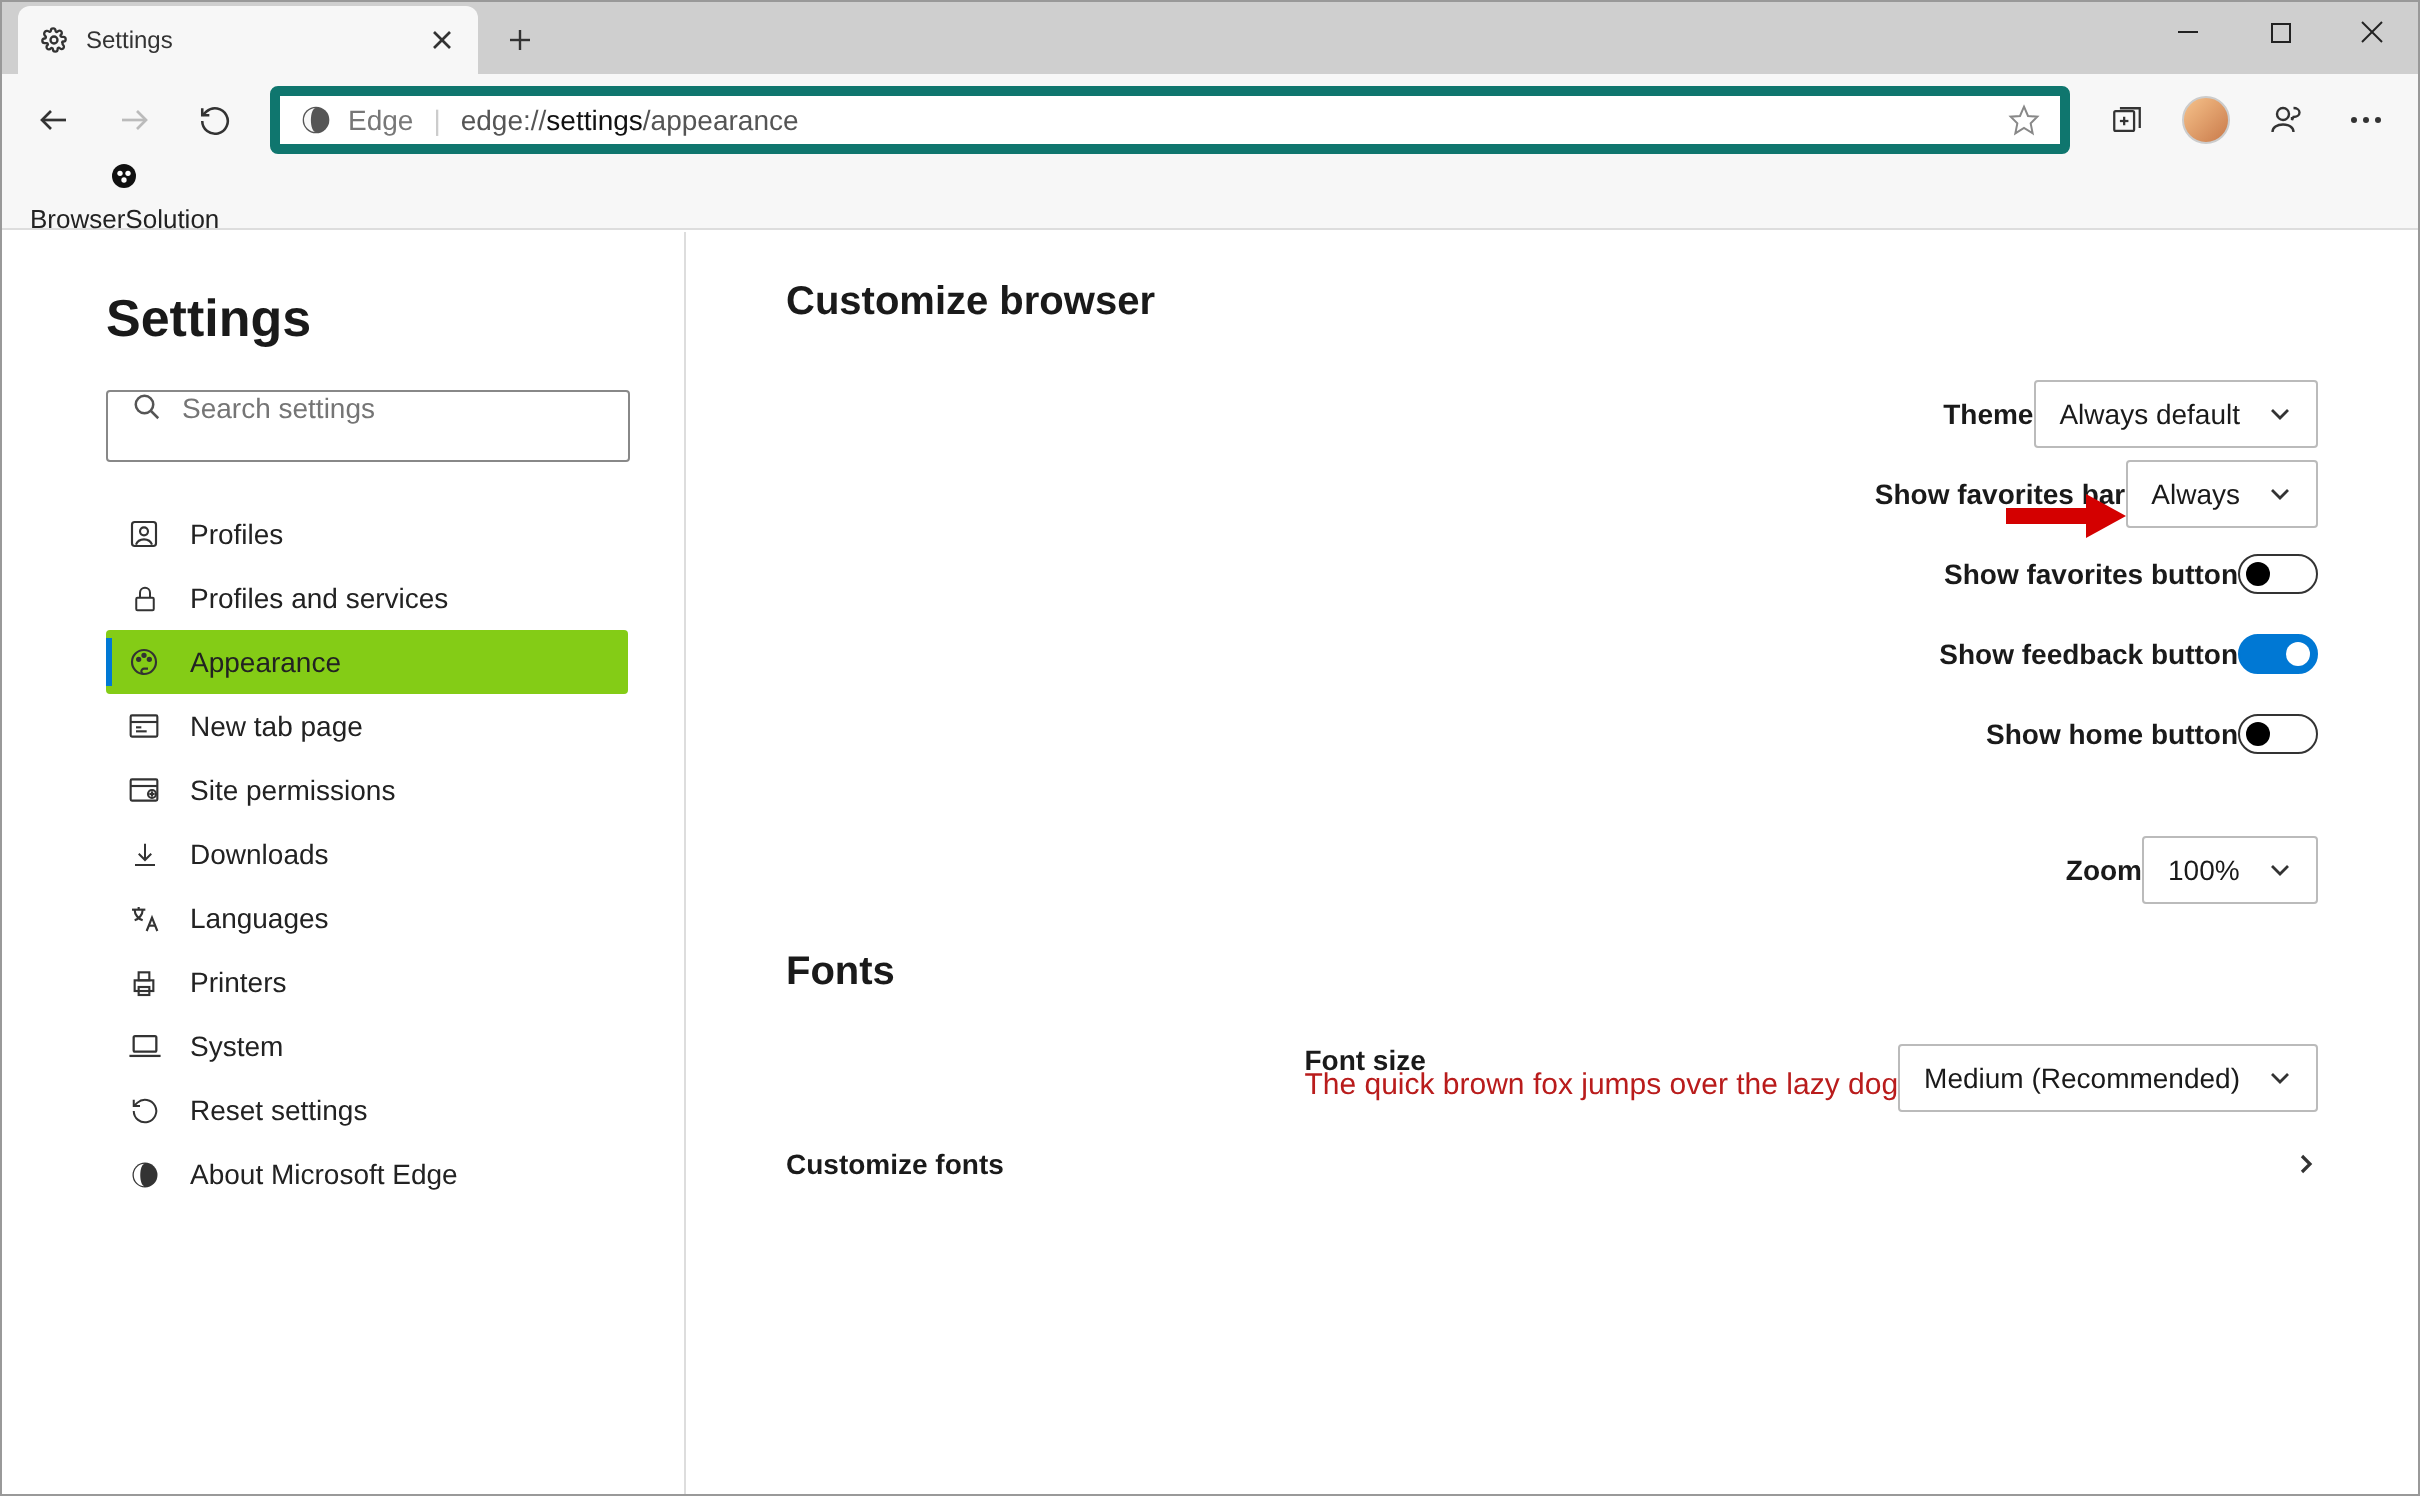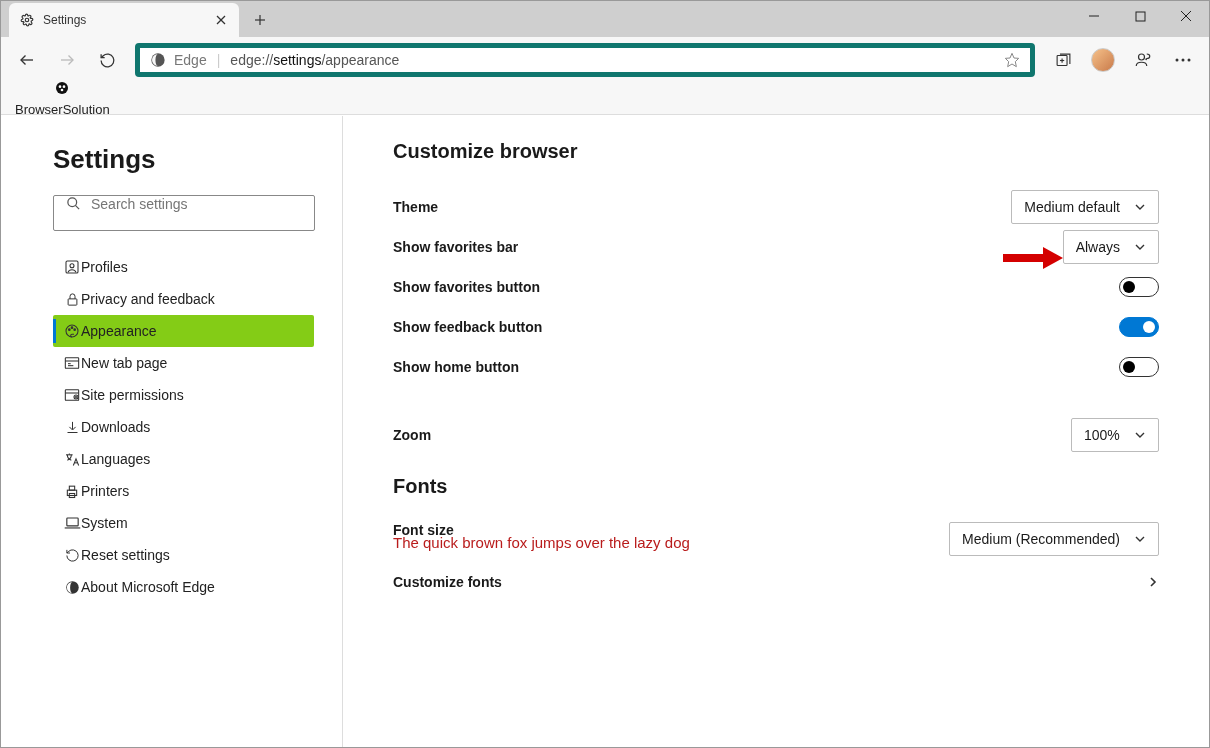--- a/index.html
+++ b/index.html
@@ -96,36 +96,36 @@
   .sidebar {
     width:342px; border-right:1px solid #ddd; padding: 28px 28px 0 52px;
   }
   .sidebar h1 { font-size:26px; font-weight:600; margin-bottom:20px;}
   .searchbox {
     border:1px solid #888; height:36px; border-radius:2px; display:flex; align-items:flex-start; gap:10px; padding:0 12px; margin-bottom:20px; width:262px;
   }
   .searchbox input { border:none; outline:none; flex:1; font-size:14px; background:transparent;}
   .nav { list-style:none; }
   .nav li {
-    display:flex; align-items:center; height:32px; padding:0 10px;
+    display:flex; align-items:center; gap:14px; height:32px; padding:0 10px;
     color:#222; font-size:14px; border-radius:2px; position:relative;
   }
   .nav li.active {
     background:#84cc16;
   }
   .nav li.active::before {
     content:""; position:absolute; left:0; top:4px; bottom:4px; width:3px; background:#0078d4;
   }
   .nav li .icn { width:18px; height:18px; display:flex; align-items:center; justify-content:center; color:#444;}
   .main {
     flex:1; padding: 24px 50px 0 50px; overflow:auto;
   }
   .main h2 { font-size:20px; font-weight:600; margin-bottom:24px;}
   .row {
-    display:flex; align-items:center; justify-content:space-between;
+    display:flex; align-items:center; justify-content:flex-end;
     min-height:40px; font-size:14px; font-weight:600; color:#1a1a1a;
   }
   .row + .row { margin-top:0;}
   .select {
     border:1px solid #bbb; border-radius:2px; height:34px; padding:0 12px;
     display:flex; align-items:center; gap:10px; font-weight:400; font-size:14px; min-width:88px;
     background:#fff;
   }
   .chev { margin-left:4px;}
   
@@ -292,21 +292,21 @@
           </span>
           <span>Profiles</span>
         </li>
       <li>
           <span class="icn">
             <svg width="15" height="15" viewBox="0 0 24 24" fill="none" stroke="#333" stroke-width="1.6">
               <rect x="5" y="11" width="14" height="10" rx="1"></rect>
               <path d="M8 11V7a4 4 0 0 1 8 0v4"></path>
             </svg>
           </span>
-          <span>Privacy and feedback</span>
+          <span>Profiles and services</span>
         </li>
       <li class="active">
           <span class="icn">
             <svg width="16" height="16" viewBox="0 0 24 24" fill="none" stroke="#333" stroke-width="1.6">
               <circle cx="12" cy="12" r="9"></circle>
               <circle cx="8" cy="10" r="1.2" fill="#333"></circle>
               <circle cx="12" cy="7" r="1.2" fill="#333"></circle>
               <circle cx="16" cy="10" r="1.2" fill="#333"></circle>
               <path d="M12 21c-1 0-2-1-2-2s1-2 2-2h3"></path>
             </svg>
@@ -398,21 +398,21 @@
         </li>
     </ul>
   </div>
 
   <div class="main">
     <h2>Customize browser</h2>
 
     <div class="row">
       <span>Theme</span>
       <div class="select">
-        <span>Medium default</span>
+        <span>Always default</span>
         <svg class="chev" width="12" height="12" viewBox="0 0 12 12" stroke="#333" stroke-width="1.4" fill="none">
             <polyline points="2 4 6 8 10 4"></polyline>
           </svg>
       </div>
     </div>
 
     <div class="row">
       <span>Show favorites bar</span>
       <div class="select">
         <span>Always</span>

